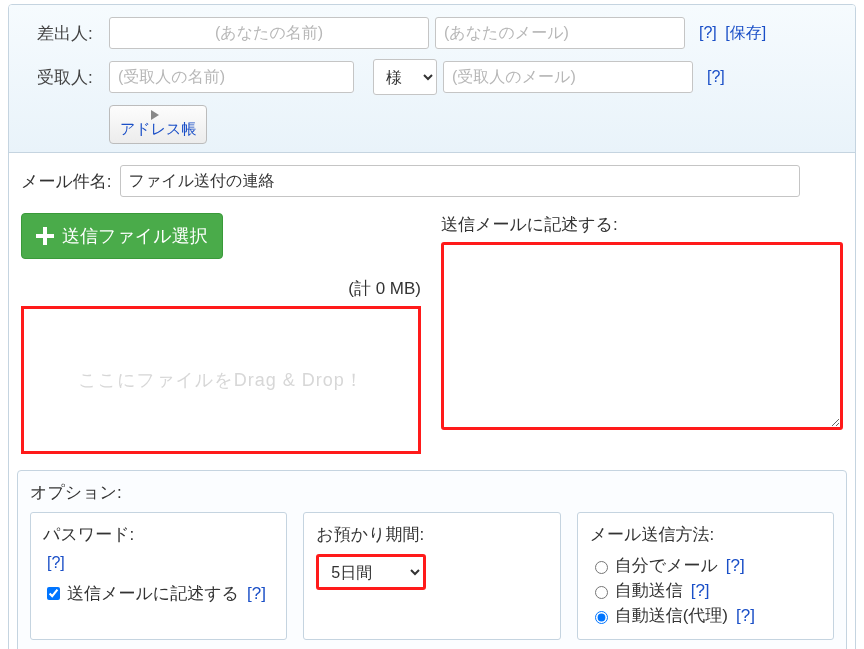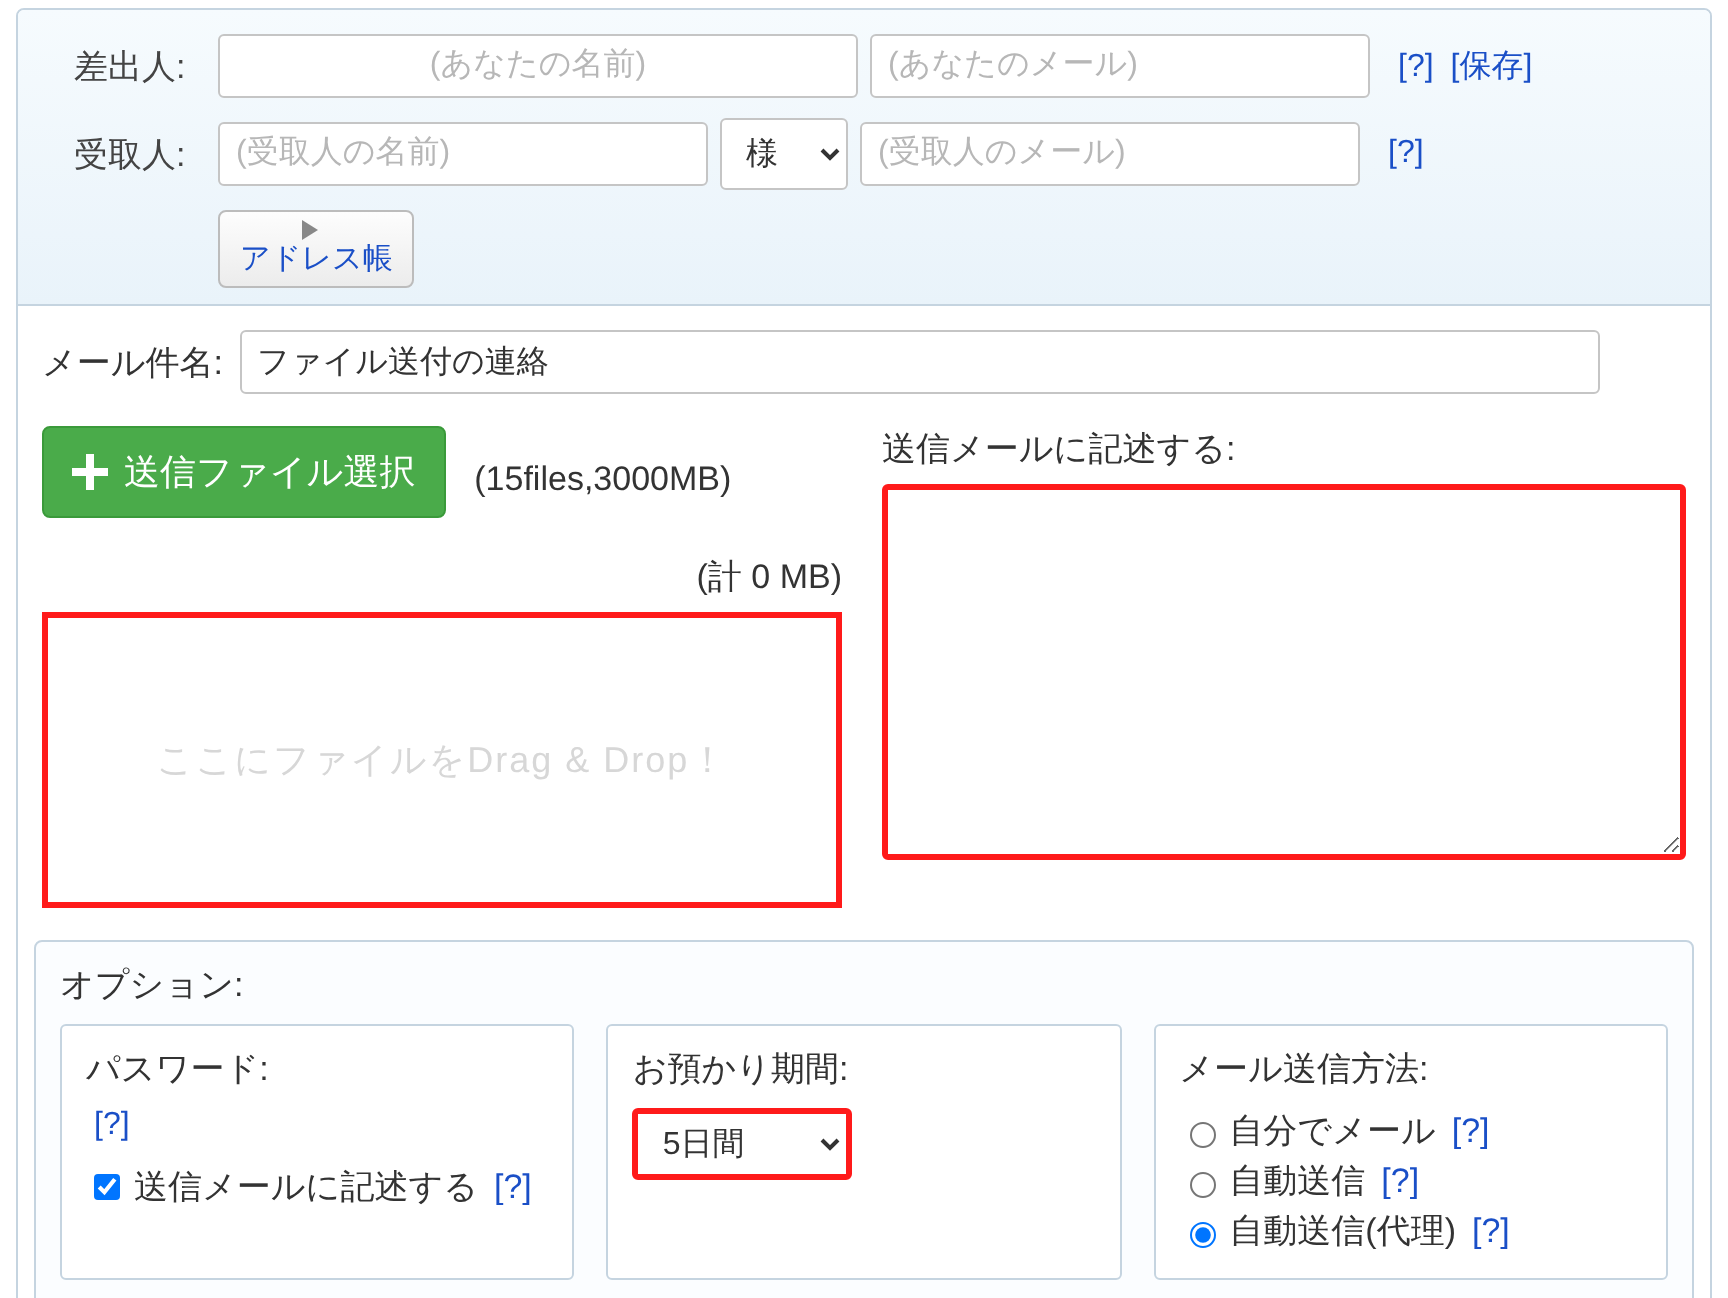--- a/index.html
+++ b/index.html
@@ -32,21 +32,21 @@
     border-radius: 3px;
     padding: 6px 8px;
     background: #fff;
     color: #333;
   }
   input[type=text]::placeholder, textarea::placeholder { color: #b7b7b7; }
   .hl-red { border: 3px solid #ff1a1a; }
   .pinkish { background: #f9e2e2; }
   .sender-name { width: 320px; margin-right: 6px; text-align: center; }
   .sender-mail { width: 250px; margin-right: 10px; }
-  .recip-name { width: 245px; margin-right: 6px; }
+  .recip-name { width: 245px; margin-right: 19px; }
   .honor-sel { width: 64px; height: 36px; margin-right: 6px; }
   .recip-mail { width: 250px; margin-right: 10px; }
   .links { font-size: 16px; }
   .links a, a.help { color: #1a4fc7; text-decoration: none; cursor: pointer; }
   .addr-btn {
     display: inline-flex; align-items: center;
     border: 1px solid #bcbcbc; border-radius: 4px;
     background: linear-gradient(#fdfdfd,#ececec);
     padding: 4px 10px; font-size: 15px; color: #1a4fc7;
     cursor: pointer; margin-left: 72px; flex-direction: column;
@@ -136,21 +136,20 @@
       <input type="text" class="subject-input" value="ファイル送付の連絡" style="">
     </div>
 
     <div class="cols">
       <div class="col-left">
         <div>
           <div class="send-btn">
             <span class="plus"></span>
             <span>送信ファイル選択</span>
           </div>
-          <span class="limit">(15files,3000MB)</span>
         </div>
         <div class="total">
           <span>(計 </span><span>0</span><span> MB)</span>
         </div>
         <div class="dropzone hl-red">
           <span>ここにファイルをDrag &amp; Drop！</span>
         </div>
       </div>
 
       <div class="col-right">

